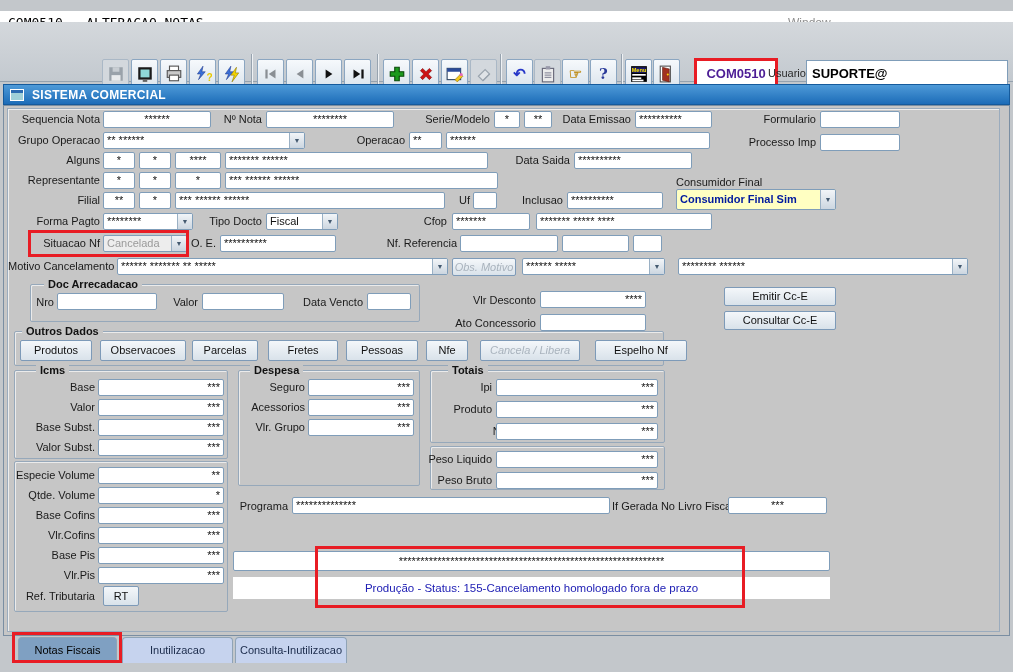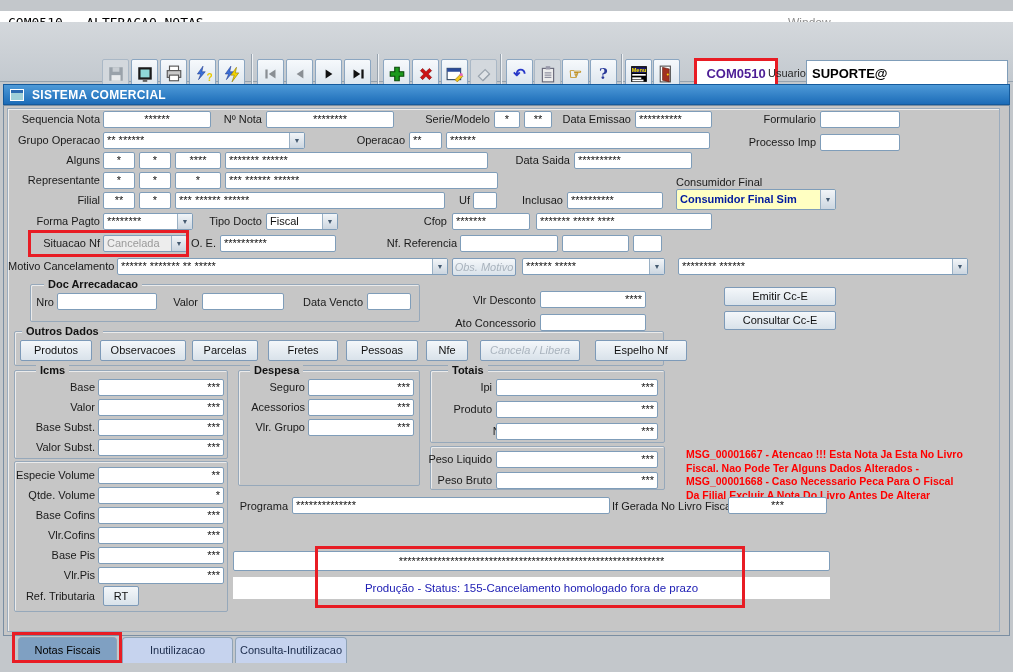--- a/index.html
+++ b/index.html
@@ -357,24 +357,20 @@
   <div class="fld num" style="left:496px;top:401px;width:162px">***</div>
   <div class="lbl" style="left:444px;top:425px;width:72px">Nota</div>
   <div class="fld num" style="left:496px;top:423px;width:162px">***</div>
 
   <div class="gb" style="left:430px;top:446px;width:235px;height:44px"></div>
   <div class="lbl" style="left:420px;top:453px;width:72px">Peso Liquido</div>
   <div class="fld num" style="left:496px;top:451px;width:162px">***</div>
   <div class="lbl" style="left:420px;top:474px;width:72px">Peso Bruto</div>
   <div class="fld num" style="left:496px;top:472px;width:162px">***</div>
 
-  <div class="warn">MSG_00001667 - Atencao !!! Esta Nota Ja Esta No Livro
-Fiscal. Nao Pode Ter Alguns Dados Alterados -
-MSG_00001668 - Caso Necessario Peca Para O Fiscal
-Da Filial Excluir A Nota Do Livro Antes De Alterar</div>
 
   <div class="lbl" style="left:238px;top:500px;width:50px">Programa</div>
   <div class="fld" style="left:292px;top:497px;width:318px">**************</div>
   <div class="lbl" style="left:612px;top:500px;width:112px">If Gerada No Livro Fiscal?</div>
   <div class="fld ctr" style="left:728px;top:497px;width:99px">***</div>
 
   <div class="fld ctr" style="left:233px;top:551px;width:597px;height:20px;line-height:18px">**************************************************************</div>
   <div class="statusbar">Produção - Status: 155-Cancelamento homologado fora de prazo</div>
   <div class="redbox" style="left:315px;top:546px;width:430px;height:62px"></div>
 

